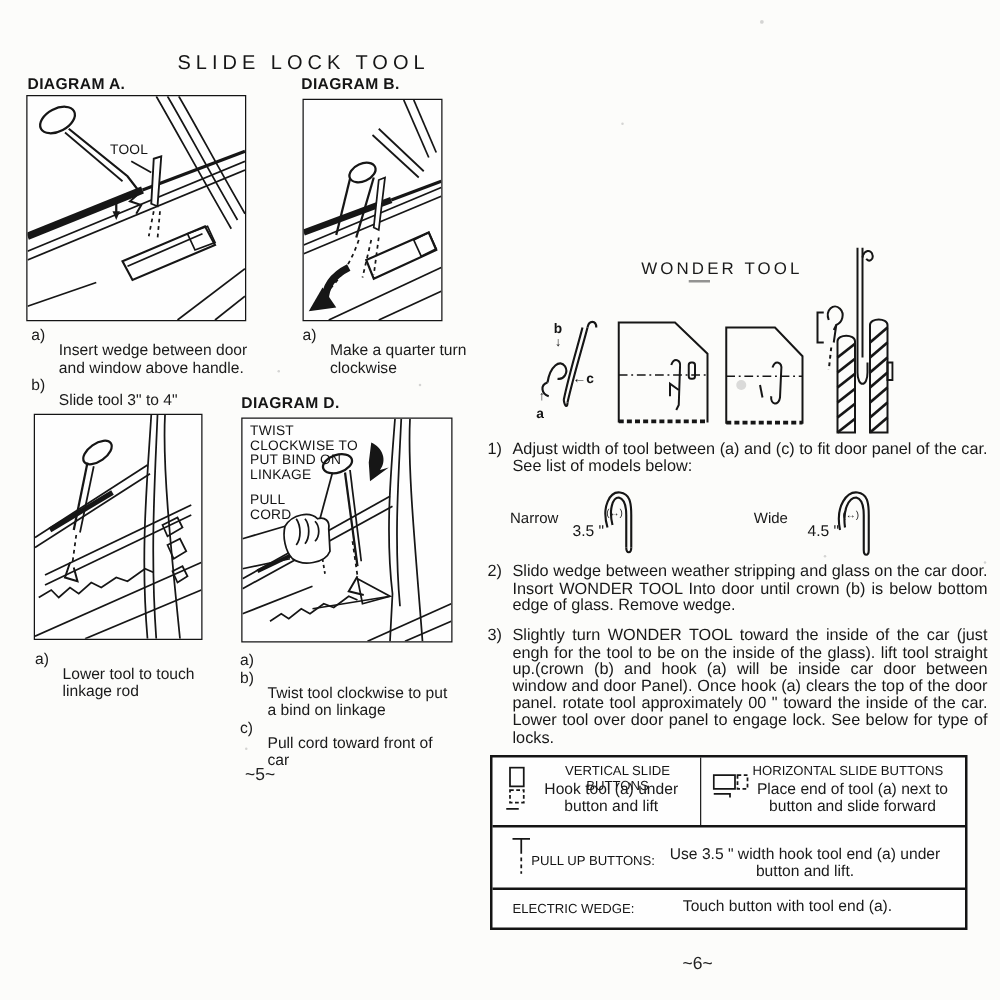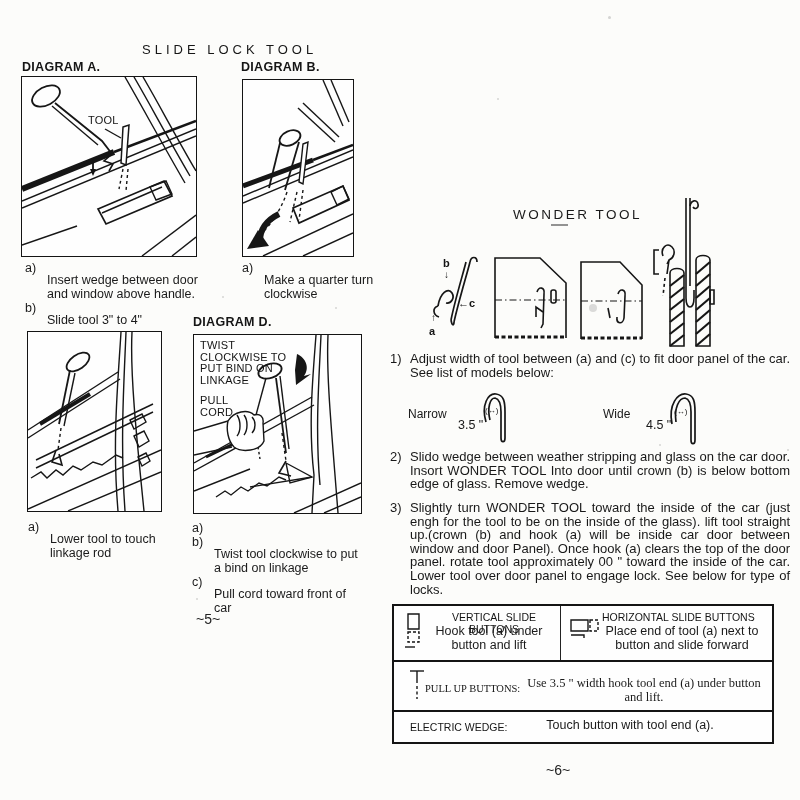--- a/index.html
+++ b/index.html
@@ -1,19 +1,19 @@
 <!DOCTYPE html>
 <html><head>
 <meta charset="utf-8">
 <style>
   html,body{margin:0;padding:0;background:#ffffff;}
   .page{position:relative;width:800px;height:800px;background:#fcfcfa;
         font-family:"Liberation Sans",sans-serif;color:#1b1b1b;overflow:hidden;}
   .abs{position:absolute;}
-  .title-main{position:absolute;font-size:13px;letter-spacing:4px;font-weight:500;color:#161616;}
+  .title-main{position:absolute;font-size:16px;letter-spacing:4px;font-weight:500;color:#161616;}
   .title-sub{position:absolute;font-size:13.5px;letter-spacing:2.5px;font-weight:500;color:#1a1a1a;}
   .dlabel{position:absolute;font-size:12.5px;font-weight:700;letter-spacing:.3px;color:#151515;}
   .dbox{position:absolute;border:1.7px solid #141414;background:#fefefe;}
   .dbox svg{position:absolute;left:0;top:0;}
   .ann{position:absolute;font-size:11px;line-height:11.5px;color:#141414;letter-spacing:.2px;}
   .caption{position:absolute;font-size:12.5px;line-height:14px;color:#1a1a1a;}
   .step{display:flex;}
   .sid{flex:0 0 22px;}
   .stext{flex:1;margin-top:12px;}
   .instr{position:absolute;display:flex;font-size:13px;line-height:13.6px;color:#181818;}
@@ -379,21 +379,21 @@
           <svg width="30" height="22" viewBox="0 0 30 22" fill="none" stroke="#161616" stroke-width="1.4">
             <rect x="1" y="2" width="17" height="11"></rect>
             <rect x="20" y="2" width="8" height="11" stroke-dasharray="3 2"></rect>
             <path d="M1,17 L14,17 L14,20"></path>
           </svg>
         </div>
         <div class="ttitle abs" style="left:40px;top:5px;">HORIZONTAL SLIDE BUTTONS</div>
         <div class="tbody abs" style="left:40px;top:19px;width:160px;">Place end of tool (a) next to button and slide forward</div>
       </div>
     </div>
-    <div class="trow" style="top:56px;height:48px;border-bottom:2px solid #141414;font-family:Liberation Serif, serif;">
+    <div class="trow" style="top:56px;height:48px;border-bottom:2px solid #141414;">
       <div class="abs" style="left:15px;top:7px;">
         <svg width="16" height="32" viewBox="0 0 16 32" fill="none" stroke="#161616" stroke-width="1.4">
           <path d="M1,2 L15,2"></path>
           <path d="M8,2 L8,14"></path>
           <path d="M8,17 L8,30" stroke-dasharray="3 2.5"></path>
         </svg>
       </div>
       <div class="ttitle abs" style="left:31px;top:21px;">PULL UP BUTTONS:</div>
       <div class="tbody abs" style="left:130px;top:15px;width:240px;">Use 3.5 " width hook tool end (a) under button and lift.</div>
     </div>

